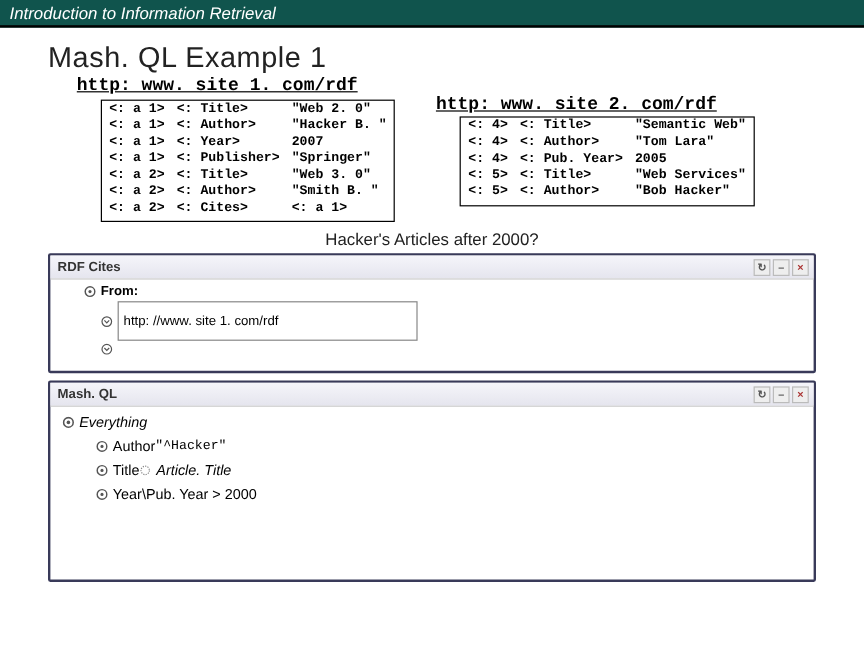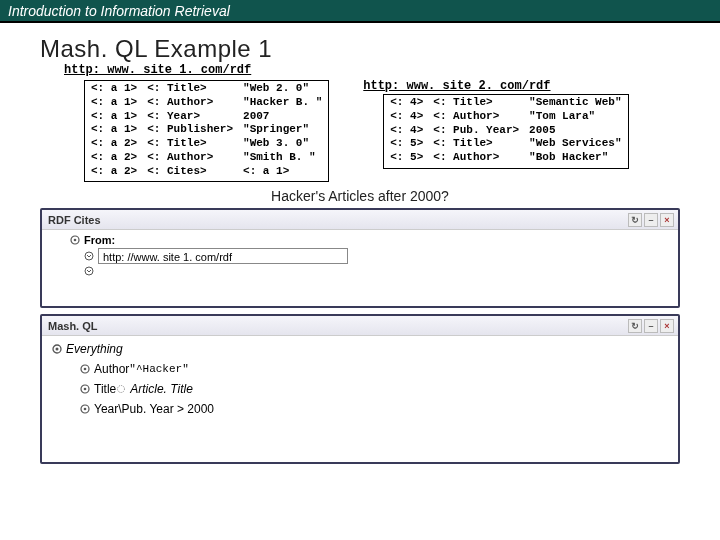--- a/index.html
+++ b/index.html
@@ -1,35 +1,35 @@
 <!DOCTYPE html>
 <html><head>
 <meta charset="utf-8">
 <style>
   * { box-sizing: border-box; margin: 0; padding: 0; }
   body { width: 720px; height: 540px; background: #fff; font-family: Arial, sans-serif; overflow: hidden; }
   .header-bar { background: #10544d; color: #fff; font-style: italic; font-size: 14px; padding: 3px 8px 2px; border-bottom: 2px solid #000; }
   .title { font-size: 24px; font-weight: 400; color: #222; margin: 12px 0 0 40px; letter-spacing: 0.5px; }
   .rdf-row { display: flex; gap: 30px; margin: 2px 40px 0 60px; }
   .rdf-box { border: 1px solid #000; padding: 1px 6px 3px 6px; font-family: "Courier New", monospace; font-size: 11px; line-height: 1.25; font-weight: bold; position: relative; margin-left: 24px; }
-  .rdf-url { font-family: "Courier New", monospace; font-size: 12px; font-weight: bold; text-decoration: underline; margin-left: 4px; margin-bottom: 1px; }
+  .rdf-url { font-family: "Courier New", monospace; font-size: 15px; font-weight: bold; text-decoration: underline; margin-left: 4px; margin-bottom: 1px; }
   .rdf-url.top { position: relative; top: -2px; }
   .triples { display: grid; grid-template-columns: auto auto auto; column-gap: 10px; }
   .question { text-align: center; font-size: 14px; color: #222; margin: 6px 0 4px; }
   .panel { border: 2px solid #393a59; border-radius: 2px; margin: 0 40px 6px 40px; background: #fff; }
   .panel.rdf { height: 100px; position: relative; }
-  .panel.mashql { height: 150px; position: relative; }
+  .panel.mashql { height: 168px; position: relative; }
   .panel-header { background: linear-gradient(#f5f5fa,#e5e5ee); height: 20px; border-bottom: 1px solid #ccc; display: flex; align-items: center; padding: 0 4px 0 6px; font-size: 11px; font-weight: bold; color: #333; }
   .panel-header .spacer { flex: 1; }
   .hicon { width: 14px; height: 14px; margin-left: 2px; display: inline-flex; align-items: center; justify-content: center; font-size: 9px; color: #555; border: 1px solid #bbb; background: #eee; }
   .hicon.red { color: #a33; }
   .body-pad { padding: 4px 10px 6px 28px; font-size: 12px; }
   .from-label { font-weight: bold; font-size: 11px; }
   .input-row { display: flex; align-items: center; margin: 2px 0 2px 14px; }
-  .input-box { border: 1px solid #888; height: 16px; width: 250px; font-size: 11px; padding: 0 4px; display: flex; align-items: flex-end; background: #fff; }
+  .input-box { border: 1px solid #888; height: 33px; width: 250px; font-size: 11px; padding: 0 4px; display: flex; align-items: center; background: #fff; }
   .bullet { width: 10px; height: 10px; margin-right: 4px; display: inline-flex; align-items: center; justify-content: center; }
   .bullet svg { width: 10px; height: 10px; }
   .mash-body { padding: 6px 10px; font-size: 12px; font-style: italic; }
   .root-row { display: flex; align-items: center; }
   .child { margin-left: 28px; margin-top: 6px; display: flex; align-items: center; font-size: 12px; }
   .child .plain { font-style: normal; }
   .mono-small { font-family: "Courier New", monospace; font-style: normal; font-size: 11px; }
   .rdf-col2 { margin-top: 14px; }
 </style>
 </head>

